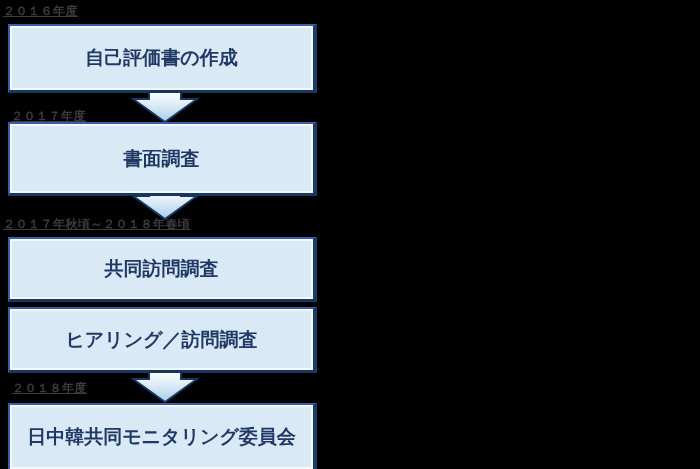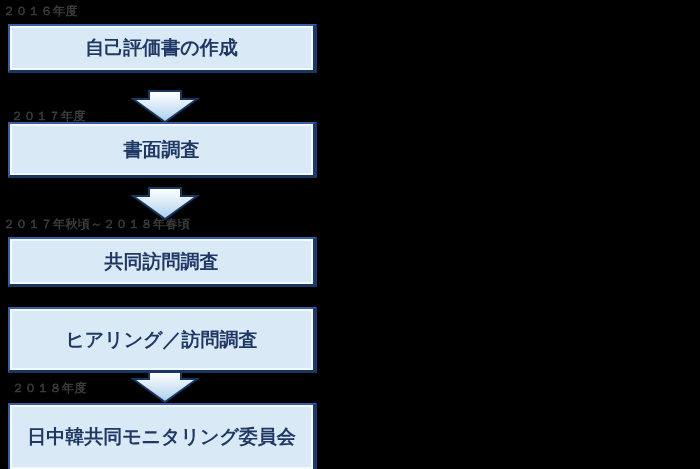--- a/index.html
+++ b/index.html
@@ -29,55 +29,55 @@
     display:flex;align-items:center;justify-content:center;
   }
   .pbox .box-text{
     color:#1f3864;
     font-size:19px;
     font-weight:bold;
     white-space:nowrap;
   }
   .arrow{position:absolute;width:70px;height:34px;z-index:0;}
   .pbox{z-index:1;}
-  .period-label{z-index:2;}
+  .period-label{z-index:2;text-decoration:underline;}
 </style>
 </head>
 <body>
 
 <div class="stage">
 
   <svg width="0" height="0" style="position:absolute" aria-hidden="true">
     <defs>
       <linearGradient id="agrad" x1="0" y1="0" x2="0" y2="1">
         <stop offset="0" stop-color="#ffffff"></stop>
         <stop offset="0.45" stop-color="#dcebf7"></stop>
         <stop offset="1" stop-color="#a9cdec"></stop>
       </linearGradient>
     </defs>
   </svg>
 
   <div class="period-label" style="left:3px;top:3px;">２０１６年度</div>
   <svg class="arrow" style="left:130px;top:90px;" viewBox="0 0 70 34">
     <path d="M19 1 H51 V9 H67 L35 32 L3 9 H19 Z" fill="url(#agrad)" stroke="#17375e" stroke-width="2" stroke-linejoin="miter"></path>
   </svg>
-  <div class="pbox" style="left:8px;top:24px;height:49px;">
+  <div class="pbox" style="left:8px;top:24px;height:69px;">
     <span class="box-text">自己評価書の作成</span>
   </div>
 
   <div class="period-label" style="left:11px;top:102px;margin-top:6px;">２０１７年度</div>
   <svg class="arrow" style="left:130px;top:187px;" viewBox="0 0 70 34">
     <path d="M19 1 H51 V9 H67 L35 32 L3 9 H19 Z" fill="url(#agrad)" stroke="#17375e" stroke-width="2" stroke-linejoin="miter"></path>
   </svg>
-  <div class="pbox" style="left:8px;top:122px;height:56px;">
+  <div class="pbox" style="left:8px;top:122px;height:74px;">
     <span class="box-text">書面調査</span>
   </div>
 
   <div class="period-label" style="left:3px;top:216px;">２０１７年秋頃～２０１８年春頃</div>
-  <div class="pbox" style="left:8px;top:237px;height:50px;">
+  <div class="pbox" style="left:8px;top:237px;height:65px;">
     <span class="box-text">共同訪問調査</span>
   </div>
 
   <svg class="arrow" style="left:130px;top:370px;" viewBox="0 0 70 34">
     <path d="M19 1 H51 V9 H67 L35 32 L3 9 H19 Z" fill="url(#agrad)" stroke="#17375e" stroke-width="2" stroke-linejoin="miter"></path>
   </svg>
   <div class="pbox" style="left:8px;top:307px;height:66px;">
     <span class="box-text">ヒアリング／訪問調査</span>
   </div>
 

